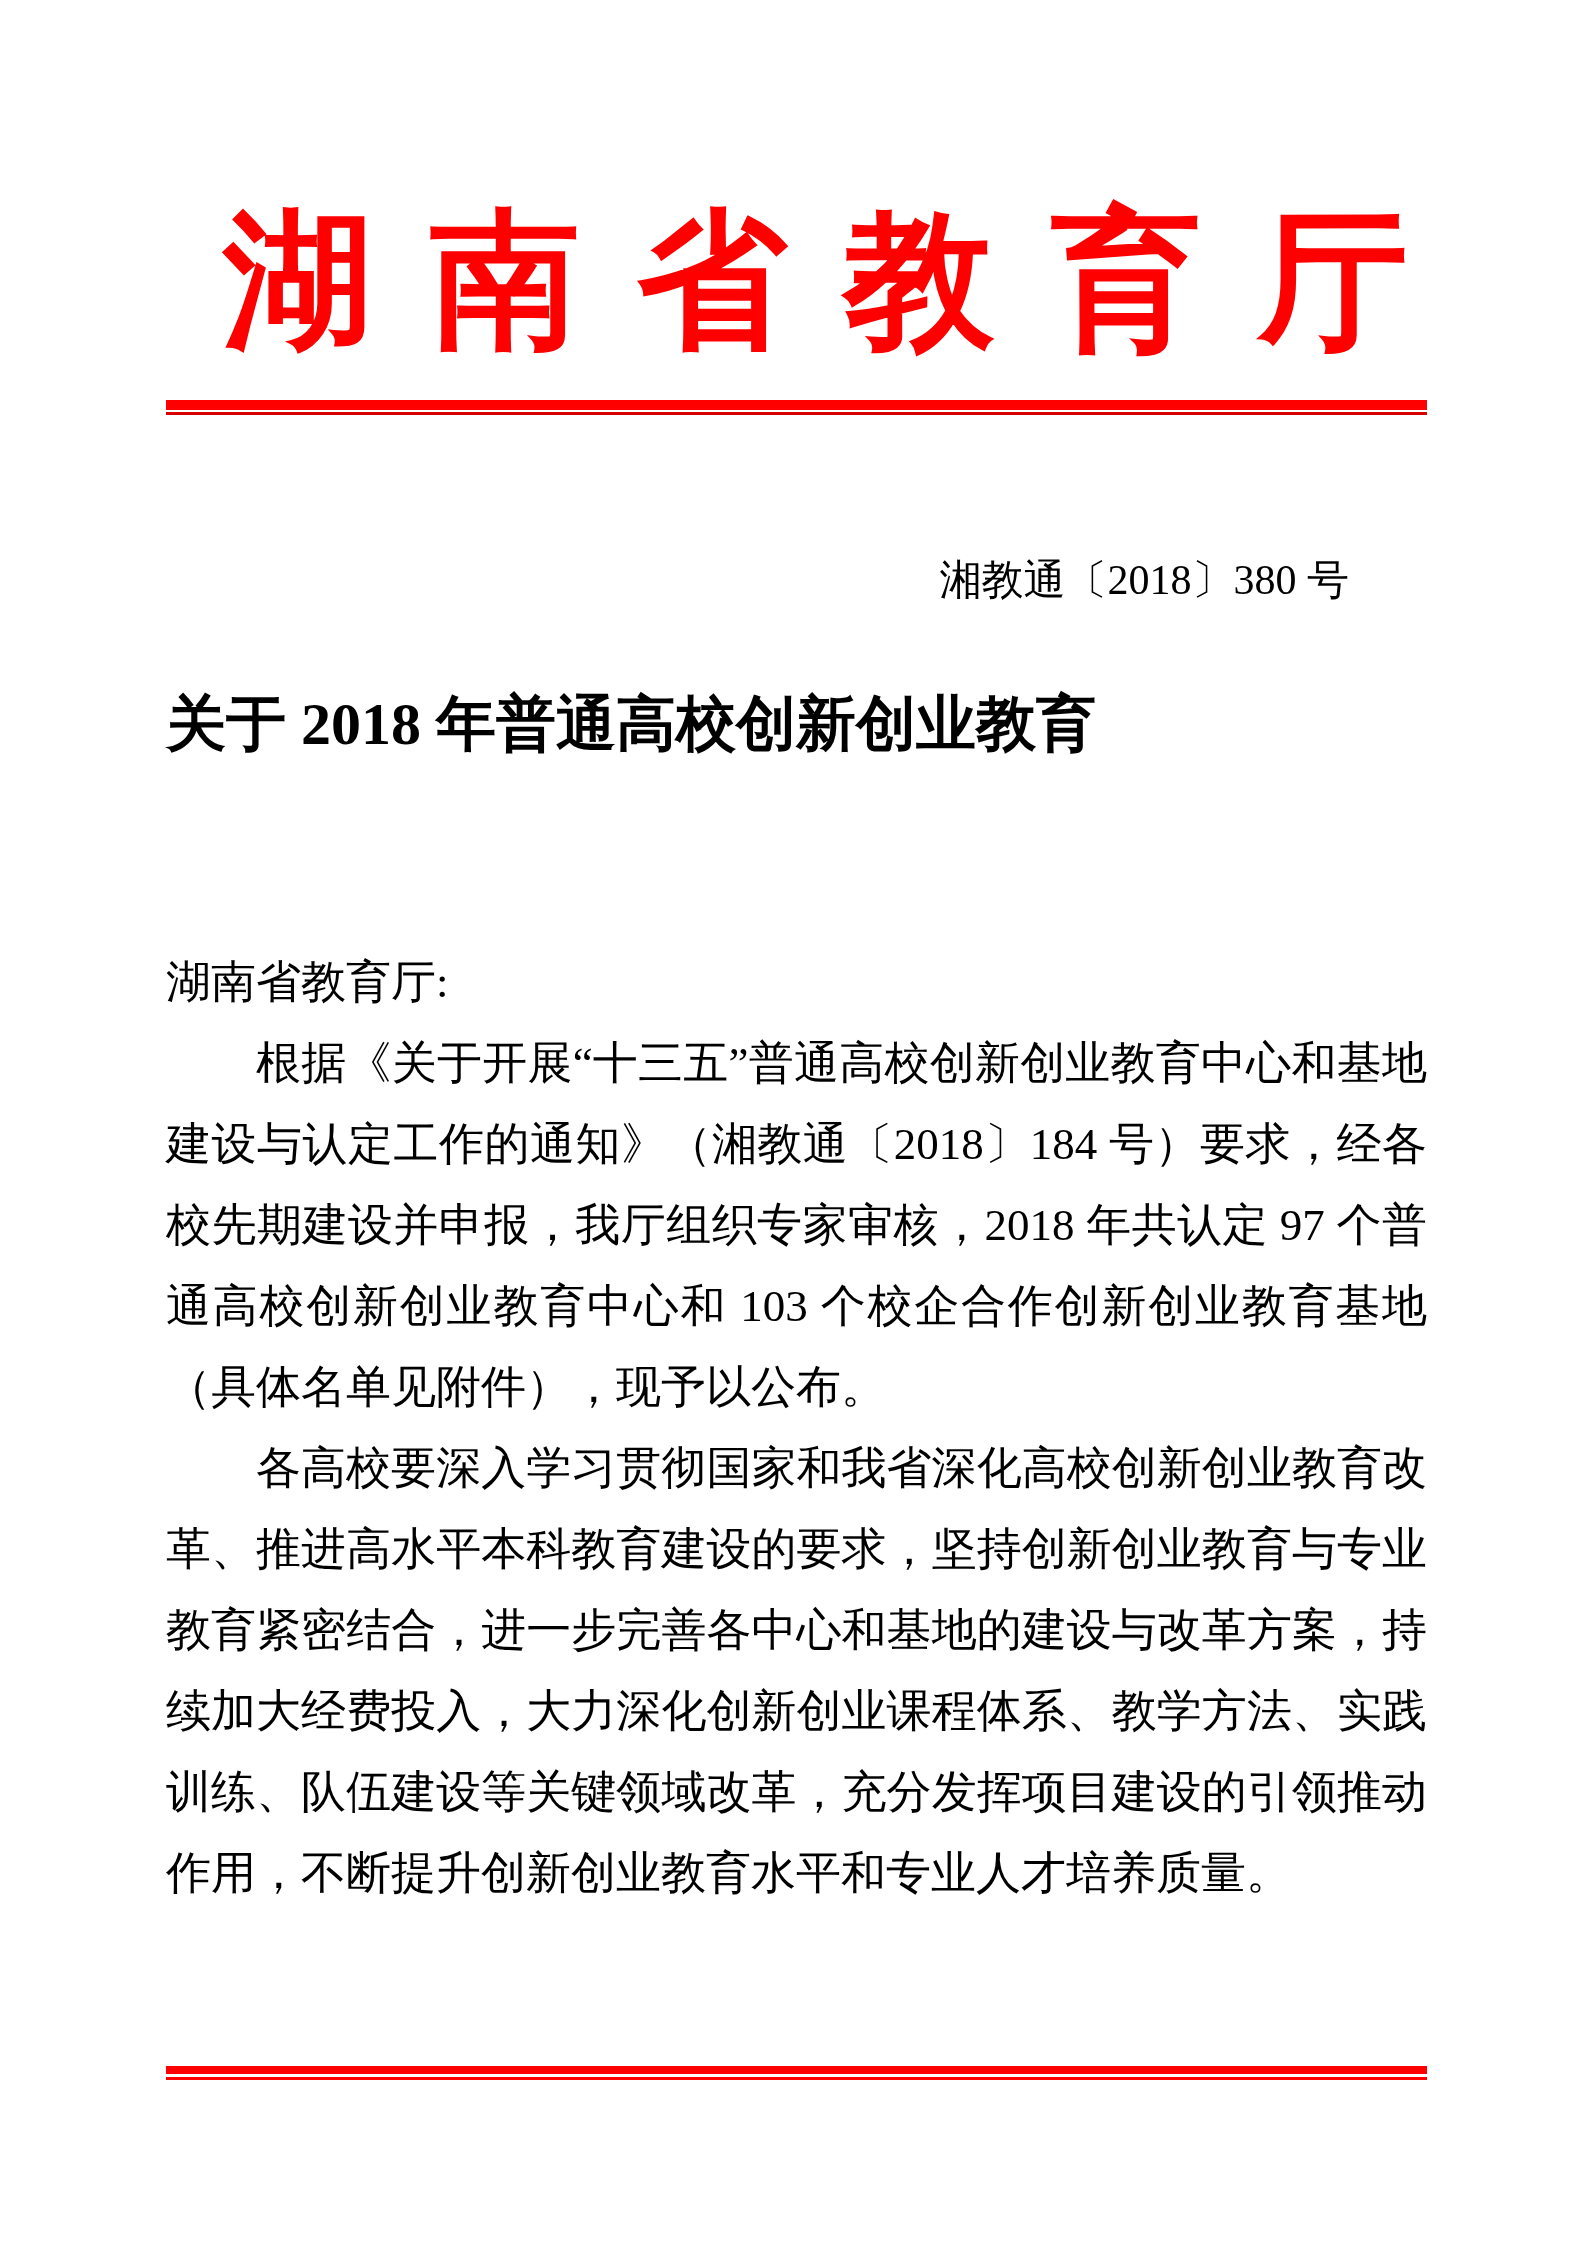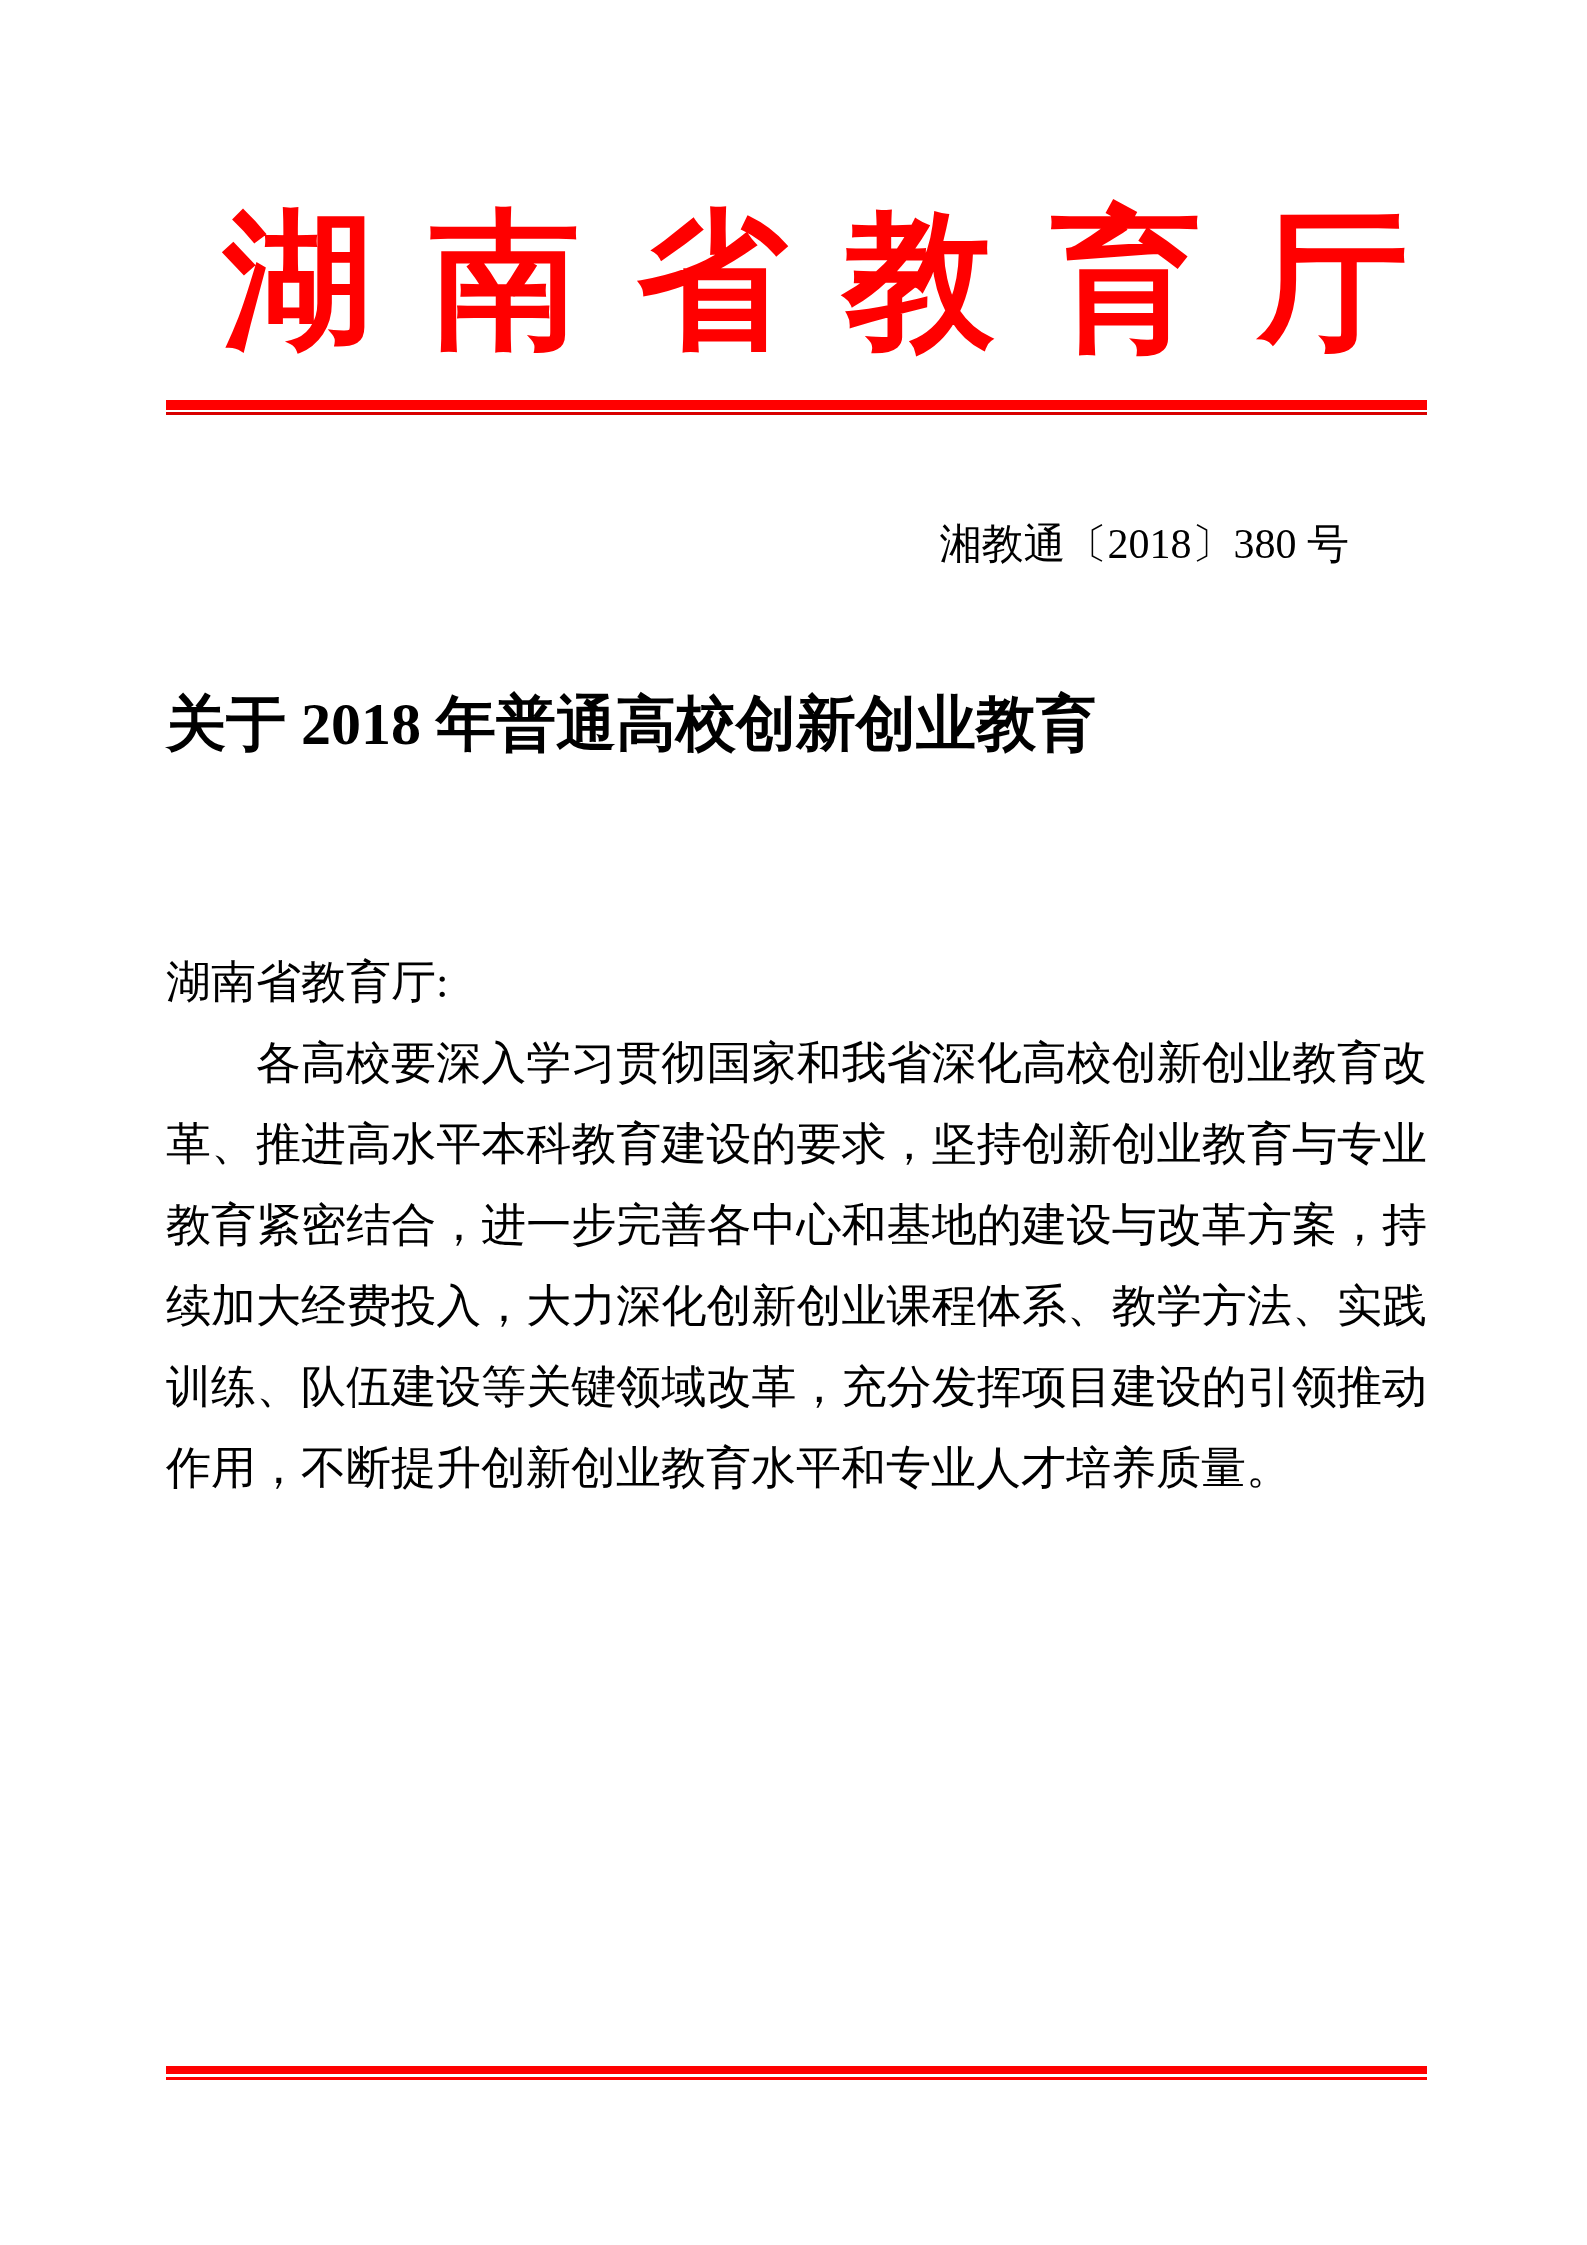--- a/index.html
+++ b/index.html
@@ -40,21 +40,21 @@
   .rule-top {
     position: absolute;
     top: 400px; left: 166px; right: 160px;
   }
   .rule-top .band  { height: 10px; background: var(--red); }
   .rule-top .gap   { height: 2px;  background: #ffffff; }
   .rule-top .thin  { height: 3px;  background: var(--rule-dark); }
   
   .doc-number {
     position: absolute;
-    top: 518px; left: 166px; right: 160px;
+    top: 554px; left: 166px; right: 160px;
     text-align: right;
     padding-right: 78px;
     font-size: 42px;
     line-height: 52px;
     white-space: nowrap;
   }
   
   .title {
     position: absolute;
     top: 680px; left: 166px; right: 160px;
@@ -97,20 +97,21 @@
   </div>
 
   <div class="doc-number">湘教通〔2018〕380 号</div>
 
   <div class="title">
     <div>关于 2018 年普通高校创新创业教育</div>
   </div>
 
   <div class="body-text">
     <p class="salutation">湖南省教育厅:</p>
+    <p>根据《关于开展“十三五”普通高校创新创业教育中心和基地建设与认定工作的通知》（湘教通〔2018〕184 号）要求，经各校先期建设并申报，我厅组织专家审核，2018 年共认定 97 个普通高校创新创业教育中心和 103 个校企合作创新创业教育基地（具体名单见附件），现予以公布。</p>
     <p>各高校要深入学习贯彻国家和我省深化高校创新创业教育改革、推进高水平本科教育建设的要求，坚持创新创业教育与专业教育紧密结合，进一步完善各中心和基地的建设与改革方案，持续加大经费投入，大力深化创新创业课程体系、教学方法、实践训练、队伍建设等关键领域改革，充分发挥项目建设的引领推动作用，不断提升创新创业教育水平和专业人才培养质量。</p>
   </div>
 
   <div class="rule-bottom">
     <div class="band"></div>
     <div class="gap"></div>
     <div class="thin"></div>
   </div>
 
 </div>

